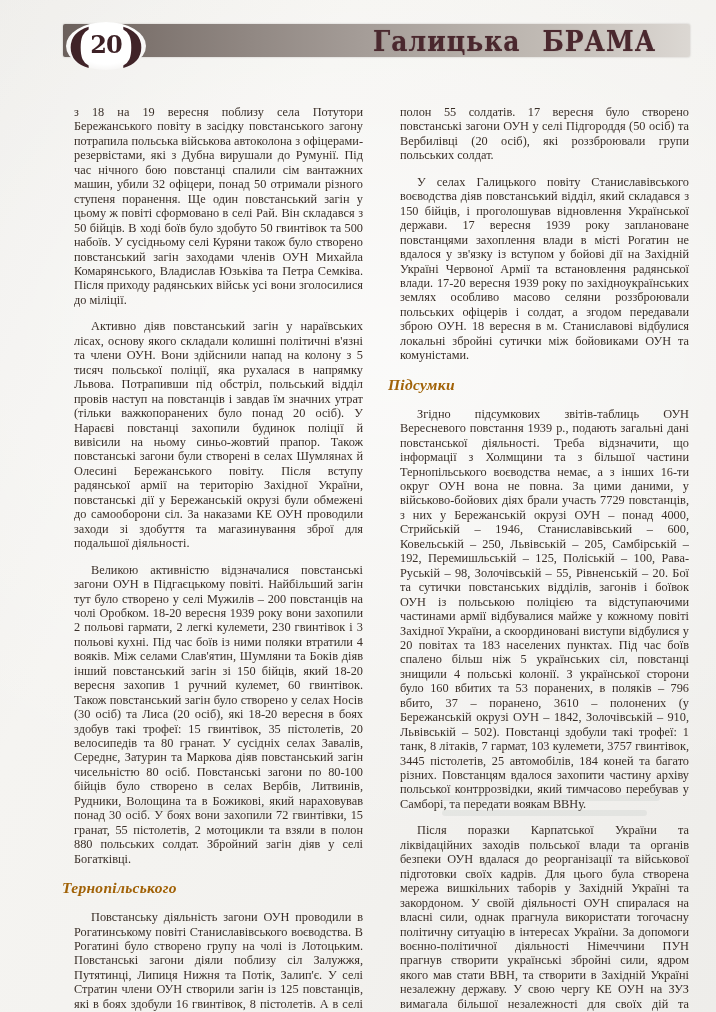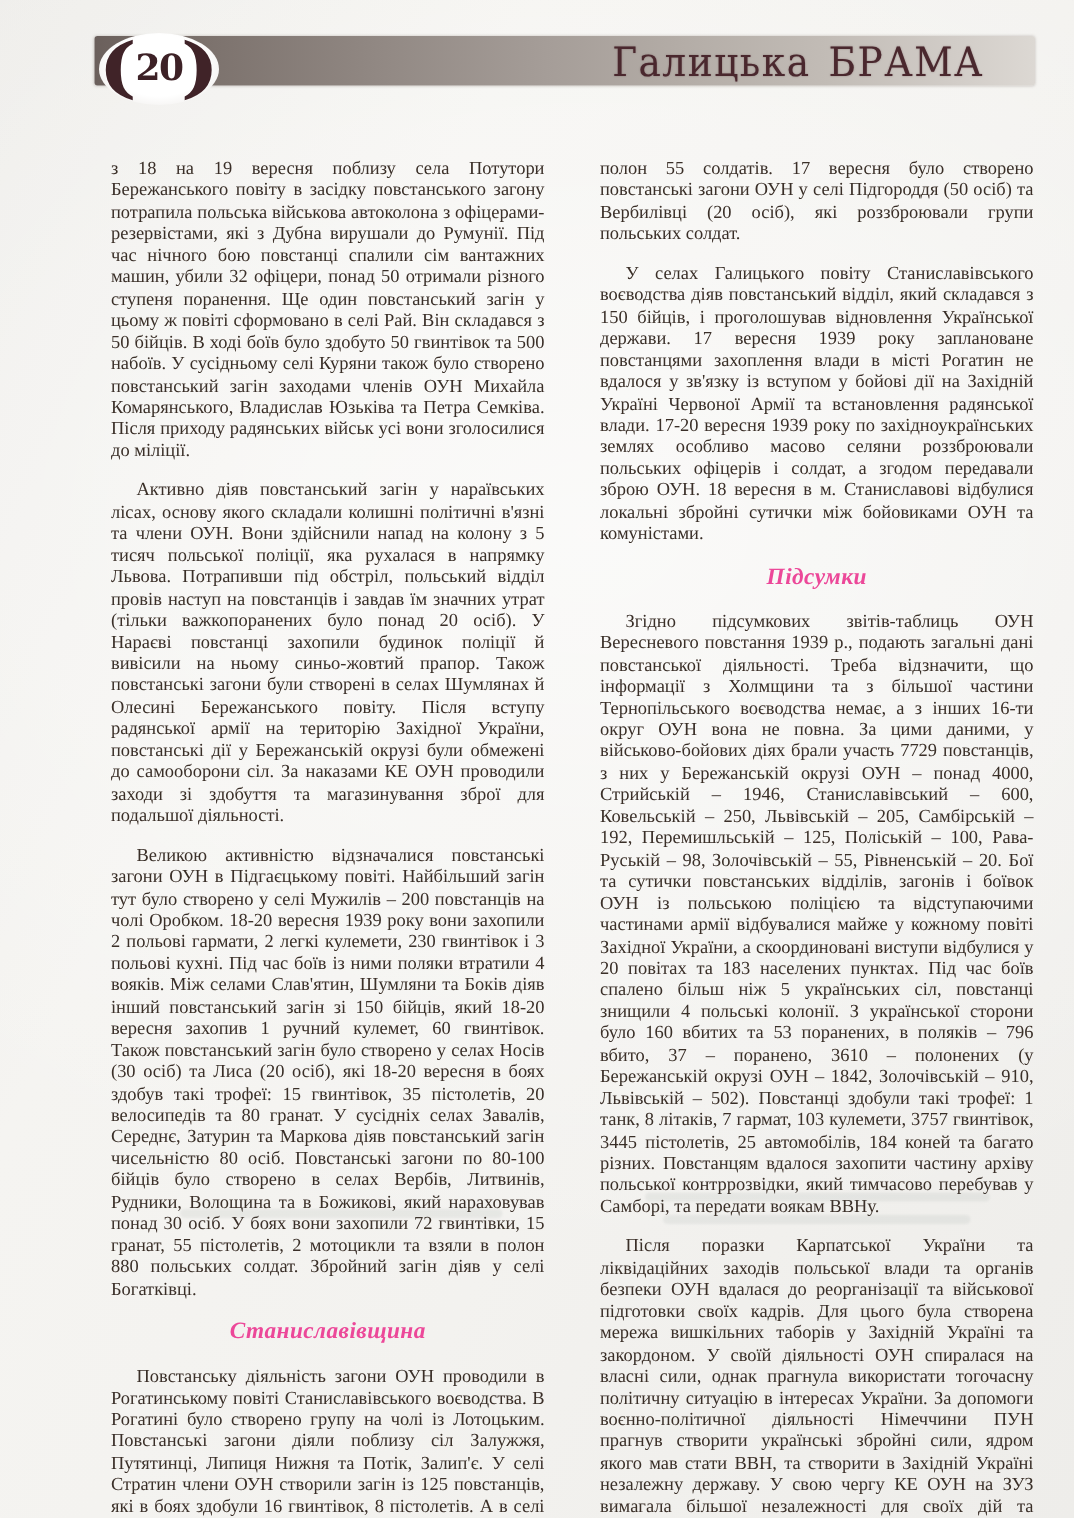--- a/index.html
+++ b/index.html
@@ -27,43 +27,43 @@
     font-weight:bold;font-size:44px;line-height:40px;color:#402328;
     transform:scaleX(1.25);font-family:"DejaVu Serif",serif;
   }
   .page-oval .num{
     font-weight:bold;font-size:24px;line-height:40px;color:#3d2126;
     letter-spacing:-1px;margin:0 1px;font-family:"DejaVu Serif",serif;
     padding-bottom:3px;
   }
   .masthead{
     position:absolute;top:25px;right:60px;height:32px;
-    display:flex;align-items:center;gap:12px;
+    display:flex;align-items:center;gap:22px;
     color:#4a282e;text-shadow:0 0 1px rgba(74,40,46,.5);
-    font-family:"DejaVu Serif",serif;font-weight:normal;
+    font-family:"DejaVu Serif",serif;font-weight:bold;
   }
   .masthead .w1{font-size:25px;letter-spacing:1px;transform:scaleY(1.08);}
   .masthead .w2{font-size:25px;letter-spacing:1px;transform:scaleY(1.08);}
   
   .content{
     position:absolute;left:62px;top:93px;width:639px;
     display:flex;gap:13px;
   }
   .col{
     width:313px;
     font-size:12.3px;line-height:14.45px;color:#3a2f28;
     text-align:justify;
     text-rendering:optimizeLegibility;
   }
   .col p{margin:12px;text-indent:17px;hyphens:auto;-webkit-hyphens:auto;}
   .col p.cont{text-indent:0;}
   .section-heading{
-    text-align:center;font-weight:bold;font-style:italic;
+    text-align:left;font-weight:bold;font-style:italic;
     font-size:15.5px;line-height:20px;
-    margin:7px 0 6px;color:#ec4899;letter-spacing:.3px;
+    margin:7px 0 6px;color:#a16207;letter-spacing:.3px;
   }
   .author{
     text-align:right;font-weight:bold;font-style:italic;
     font-size:13.5px;margin-top:9px;padding-right:2px;letter-spacing:.6px;
     color:#342a24;
   }
   
   .ghost{position:absolute;pointer-events:none;opacity:.10;filter:blur(.7px);}
   .ghost .gl{height:6px;border-radius:3px;background:#7d8b86;margin-bottom:9px;}
 </style>
@@ -82,21 +82,21 @@
   <span class="w1">Галицька</span>
   <span class="w2">БРАМА</span>
 </div>
 
 <div class="content">
 
   <div class="col">
     <p class="cont">з 18 на 19 вересня поблизу села Потутори Бережанського повіту в засідку повстанського загону потрапила польська військова автоколона з офіцерами-резервістами, які з Дубна вирушали до Румунії. Під час нічного бою повстанці спалили сім вантажних машин, убили 32 офіцери, понад 50 отримали різного ступеня поранення. Ще один повстанський загін у цьому ж повіті сформовано в селі Рай. Він складався з 50 бійців. В ході боїв було здобуто 50 гвинтівок та 500 набоїв. У сусідньому селі Куряни також було створено повстанський загін заходами членів ОУН Михайла Комарянського, Владислав Юзьківа та Петра Семківа. Після приходу радянських військ усі вони зголосилися до міліції.</p>
     <p>Активно діяв повстанський загін у нараївських лісах, основу якого складали колишні політичні в'язні та члени ОУН. Вони здійснили напад на колону з 5 тисяч польської поліції, яка рухалася в напрямку Львова. Потрапивши під обстріл, польський відділ провів наступ на повстанців і завдав їм значних утрат (тільки важкопоранених було понад 20 осіб). У Нараєві повстанці захопили будинок поліції й вивісили на ньому синьо-жовтий прапор. Також повстанські загони були створені в селах Шумлянах й Олесині Бережанського повіту. Після вступу радянської армії на територію Західної України, повстанські дії у Бережанській окрузі були обмежені до самооборони сіл. За наказами КЕ ОУН проводили заходи зі здобуття та магазинування зброї для подальшої діяльності.</p>
     <p>Великою активністю відзначалися повстанські загони ОУН в Підгаєцькому повіті. Найбільший загін тут було створено у селі Мужилів – 200 повстанців на чолі Оробком. 18-20 вересня 1939 року вони захопили 2 польові гармати, 2 легкі кулемети, 230 гвинтівок і 3 польові кухні. Під час боїв із ними поляки втратили 4 вояків. Між селами Слав'ятин, Шумляни та Боків діяв інший повстанський загін зі 150 бійців, який 18-20 вересня захопив 1 ручний кулемет, 60 гвинтівок. Також повстанський загін було створено у селах Носів (30 осіб) та Лиса (20 осіб), які 18-20 вересня в боях здобув такі трофеї: 15 гвинтівок, 35 пістолетів, 20 велосипедів та 80 гранат. У сусідніх селах Завалів, Середнє, Затурин та Маркова діяв повстанський загін чисельністю 80 осіб. Повстанські загони по 80-100 бійців було створено в селах Вербів, Литвинів, Рудники, Волощина та в Божикові, який нараховував понад 30 осіб. У боях вони захопили 72 гвинтівки, 15 гранат, 55 пістолетів, 2 мотоцикли та взяли в полон 880 польських солдат. Збройний загін діяв у селі Богатківці.</p>
-    <div class="section-heading">Станиславівщина</div>
+    <div class="section-heading">Тернопільського</div>
     <p>Повстанську діяльність загони ОУН проводили в Рогатинському повіті Станиславівського воєводства. В Рогатині було створено групу на чолі із Лотоцьким. Повстанські загони діяли поблизу сіл Залужжя, Путятинці, Липиця Нижня та Потік, Залип'є. У селі Стратин члени ОУН створили загін із 125 повстанців, які в боях здобули 16 гвинтівок, 8 пістолетів. А в селі Пукові повстанський відділ, який налічував 100 осіб, у боях 17-18 вересня захопив 3 кулемети, 100 гвинтівок, 3 автомобілі, 45 польських солдат було вбито та 20 – поранено. Повстанський загін із 50 осіб на чолі з Юрківим і Стасівим був створений 18 вересня у селі Фібринові. Протягом проведених ними боїв загін втратив 4 вбитих, 1 повстанець поранений. Під час бою спалено 3 хати. З польського боку загинуло 5, поранено 10 і взято в</p>
   </div>
 
   <div class="col">
     <p class="cont">полон 55 солдатів. 17 вересня було створено повстанські загони ОУН у селі Підгороддя (50 осіб) та Вербилівці (20 осіб), які роззброювали групи польських солдат.</p>
     <p>У селах Галицького повіту Станиславівського воєводства діяв повстанський відділ, який складався з 150 бійців, і проголошував відновлення Української держави. 17 вересня 1939 року заплановане повстанцями захоплення влади в місті Рогатин не вдалося у зв'язку із вступом у бойові дії на Західній Україні Червоної Армії та встановлення радянської влади. 17-20 вересня 1939 року по західноукраїнських землях особливо масово селяни роззброювали польських офіцерів і солдат, а згодом передавали зброю ОУН. 18 вересня в м. Станиславові відбулися локальні збройні сутички між бойовиками ОУН та комуністами.</p>
     <div class="section-heading">Підсумки</div>
     <p>Згідно підсумкових звітів-таблиць ОУН Вересневого повстання 1939 р., подають загальні дані повстанської діяльності. Треба відзначити, що інформації з Холмщини та з більшої частини Тернопільського воєводства немає, а з інших 16-ти округ ОУН вона не повна. За цими даними, у військово-бойових діях брали участь 7729 повстанців, з них у Бережанській окрузі ОУН – понад 4000, Стрийській – 1946, Станиславівський – 600, Ковельській – 250, Львівській – 205, Самбірській – 192, Перемишльській – 125, Поліській – 100, Рава-Руській – 98, Золочівській – 55, Рівненській – 20. Бої та сутички повстанських відділів, загонів і боївок ОУН із польською поліцією та відступаючими частинами армії відбувалися майже у кожному повіті Західної України, а скоординовані виступи відбулися у 20 повітах та 183 населених пунктах. Під час боїв спалено більш ніж 5 українських сіл, повстанці знищили 4 польські колонії. З української сторони було 160 вбитих та 53 поранених, в поляків – 796 вбито, 37 – поранено, 3610 – полонених (у Бережанській окрузі ОУН – 1842, Золочівській – 910, Львівській – 502). Повстанці здобули такі трофеї: 1 танк, 8 літаків, 7 гармат, 103 кулемети, 3757 гвинтівок, 3445 пістолетів, 25 автомобілів, 184 коней та багато різних. Повстанцям вдалося захопити частину архіву польської контррозвідки, який тимчасово перебував у Самборі, та передати воякам ВВНу.</p>
     <p>Після поразки Карпатської України та ліквідаційних заходів польської влади та органів безпеки ОУН вдалася до реорганізації та військової підготовки своїх кадрів. Для цього була створена мережа вишкільних таборів у Західній Україні та закордоном. У своїй діяльності ОУН спиралася на власні сили, однак прагнула використати тогочасну політичну ситуацію в інтересах України. За допомоги воєнно-політичної діяльності Німеччини ПУН прагнув створити українські збройні сили, ядром якого мав стати ВВН, та створити в Західній Україні незалежну державу. У свою чергу КЕ ОУН на ЗУЗ вимагала більшої незалежності для своїх дій та гарантій від німецького уряду щодо виконання їх зобов'язань. Тому з початком німецько-польської війни ОУН не вдалася до активних дій і займала вичікувальну позицію фактично до середини вересня 1939 р. У Західній Україні дії повстанських відділів і загонів ОУН вирізнялися злагодженістю й масовістю, що дає підстави кваліфікувати їх як повстання, основними цілями якого були захоплення зброї для подальшої боротьби та відновлення незалежної Української держави.</p>
     <div class="author">Микола ПОСІВНИЧ</div>

